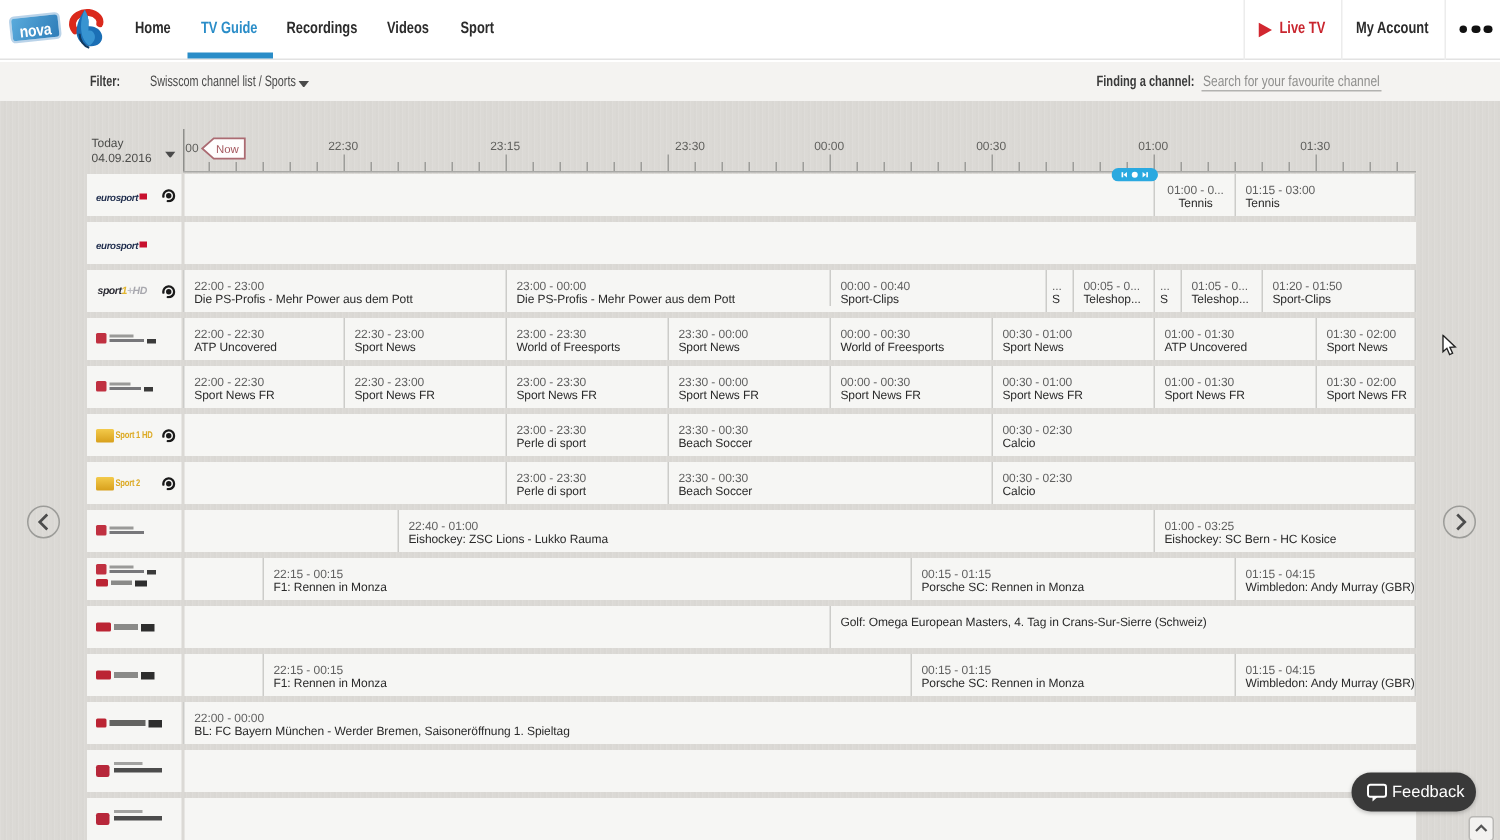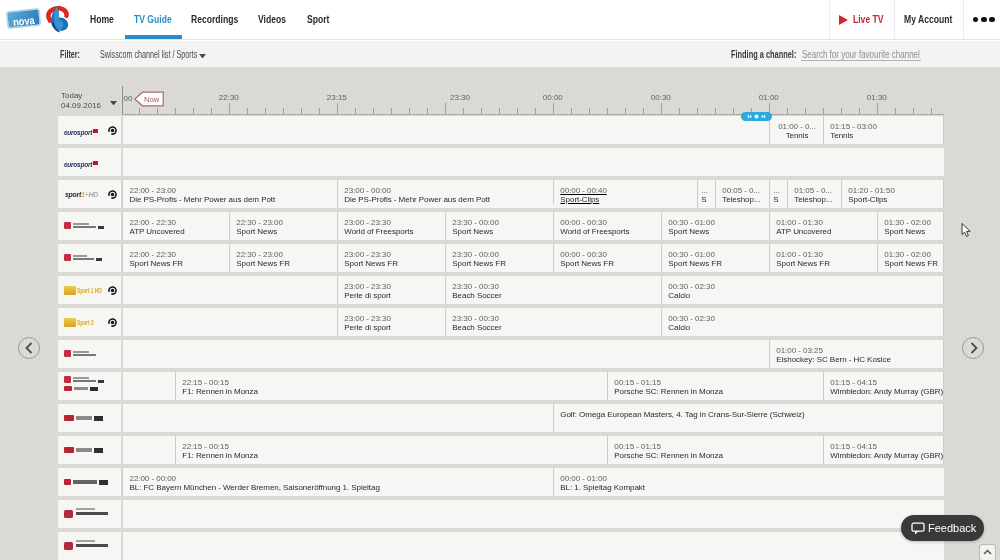--- a/index.html
+++ b/index.html
@@ -147,21 +147,21 @@
     </div>
 <div class="cell" style="left:122.5px;top:113px;width:821.5px;height:28px;"></div>
 <div class="cell pc" style="left:122.0px;top:113px;width:214.8px;height:28px;">
       <div class="t1">22:00 - 23:00</div>
       <div class="t2">Die PS-Profis - Mehr Power aus dem Pott</div>
     </div>
 <div class="cell pc" style="left:336.8px;top:113px;width:216.0px;height:28px;">
       <div class="t1">23:00 - 00:00</div>
       <div class="t2">Die PS-Profis - Mehr Power aus dem Pott</div>
     </div>
-<div class="cell pc" style="left:552.8px;top:113px;width:144.0px;height:24px;text-decoration:underline;">
+<div class="cell pc" style="left:552.8px;top:113px;width:144.0px;height:24px;">
       <div class="t1">00:00 - 00:40</div>
       <div class="t2">Sport-Clips</div>
     </div>
 <div class="cell pc" style="left:696.8px;top:113px;width:18.0px;height:28px;padding-left:3.5px;">
       <div class="t1">...</div>
       <div class="t2">S</div>
     </div>
 <div class="cell pc" style="left:714.8px;top:113px;width:54.0px;height:28px;">
       <div class="t1">00:05 - 0...</div>
       <div class="t2">Teleshop...</div>
@@ -301,20 +301,24 @@
       <div class="t2">Calcio</div>
     </div>
 <div class="cell" style="left:58px;top:273px;width:62.5px;height:28px;">
       <div style="position:absolute;left:6px;top:10px;height:8px;">
         <span style="position:absolute;left:0;top:0;width:6.5px;height:6.5px;background:#c03040;border-radius:1px;"></span>
         <span style="position:absolute;left:9px;top:0.5px;width:16px;height:2px;background:#9a9a98;"></span>
         <span style="position:absolute;left:9px;top:3.5px;width:23px;height:2.5px;background:#77777a;"></span>
       </div>
     </div>
 <div class="cell" style="left:122.5px;top:273px;width:821.5px;height:28px;"></div>
+<div class="cell pc" style="left:264.8px;top:273px;width:504.0px;height:28px;">
+      <div class="t1">22:40 - 01:00</div>
+      <div class="t2">Eishockey: ZSC Lions - Lukko Rauma</div>
+    </div>
 <div class="cell pc rb" style="left:768.8px;top:273px;width:175.2px;height:28px;">
       <div class="t1">01:00 - 03:25</div>
       <div class="t2">Eishockey: SC Bern - HC Kosice</div>
     </div>
 <div class="cell" style="left:58px;top:305px;width:62.5px;height:28px;">
       <div style="position:absolute;left:6px;top:4px;height:8px;">
         <span style="position:absolute;left:0;top:0;width:6.5px;height:6.5px;background:#c03040;border-radius:1px;"></span>
         <span style="position:absolute;left:9px;top:0.5px;width:16px;height:2px;background:#9a9a98;"></span>
         <span style="position:absolute;left:9px;top:3.5px;width:23px;height:2.5px;background:#77777a;"></span>
         <span style="position:absolute;left:34px;top:3.5px;width:6px;height:3.5px;background:#3a3a3a;"></span>
@@ -373,24 +377,20 @@
       <div style="position:absolute;left:6px;top:11px;height:7px;">
         <span style="position:absolute;left:0;top:0;width:7px;height:6px;background:#bb2433;border-radius:1px;"></span>
         <span style="position:absolute;left:9px;top:1px;width:24px;height:4px;background:#636361;"></span>
         <span style="position:absolute;left:35px;top:0.5px;width:9px;height:5px;background:#2e2e2e;"></span>
       </div>
     </div>
 <div class="cell" style="left:122.5px;top:401px;width:821.5px;height:28px;"></div>
 <div class="cell pc" style="left:122.0px;top:401px;width:430.8px;height:28px;">
       <div class="t1">22:00 - 00:00</div>
       <div class="t2">BL: FC Bayern München - Werder Bremen, Saisoneröffnung 1. Spieltag</div>
-    </div>
-<div class="cell pc" style="left:552.8px;top:401px;width:216.0px;height:28px;">
-      <div class="t1">00:00 - 01:00</div>
-      <div class="t2">BL: 1. Spieltag Kompakt</div>
     </div>
 <div class="cell" style="left:58px;top:433px;width:62.5px;height:28px;">
       <div style="position:absolute;left:6px;top:8px;">
         <span style="position:absolute;left:0;top:1.5px;width:9px;height:8px;background:#b7273a;border-radius:1.5px;"></span>
         <span style="position:absolute;left:12px;top:0;width:19px;height:2px;background:#a2a2a0;"></span>
         <span style="position:absolute;left:12px;top:3.5px;width:32px;height:3.5px;background:#4c4c4c;"></span>
       </div>
     </div>
 <div class="cell" style="left:122.5px;top:433px;width:821.5px;height:28px;"></div>
 <div class="cell" style="left:58px;top:465px;width:62.5px;height:28px;">

